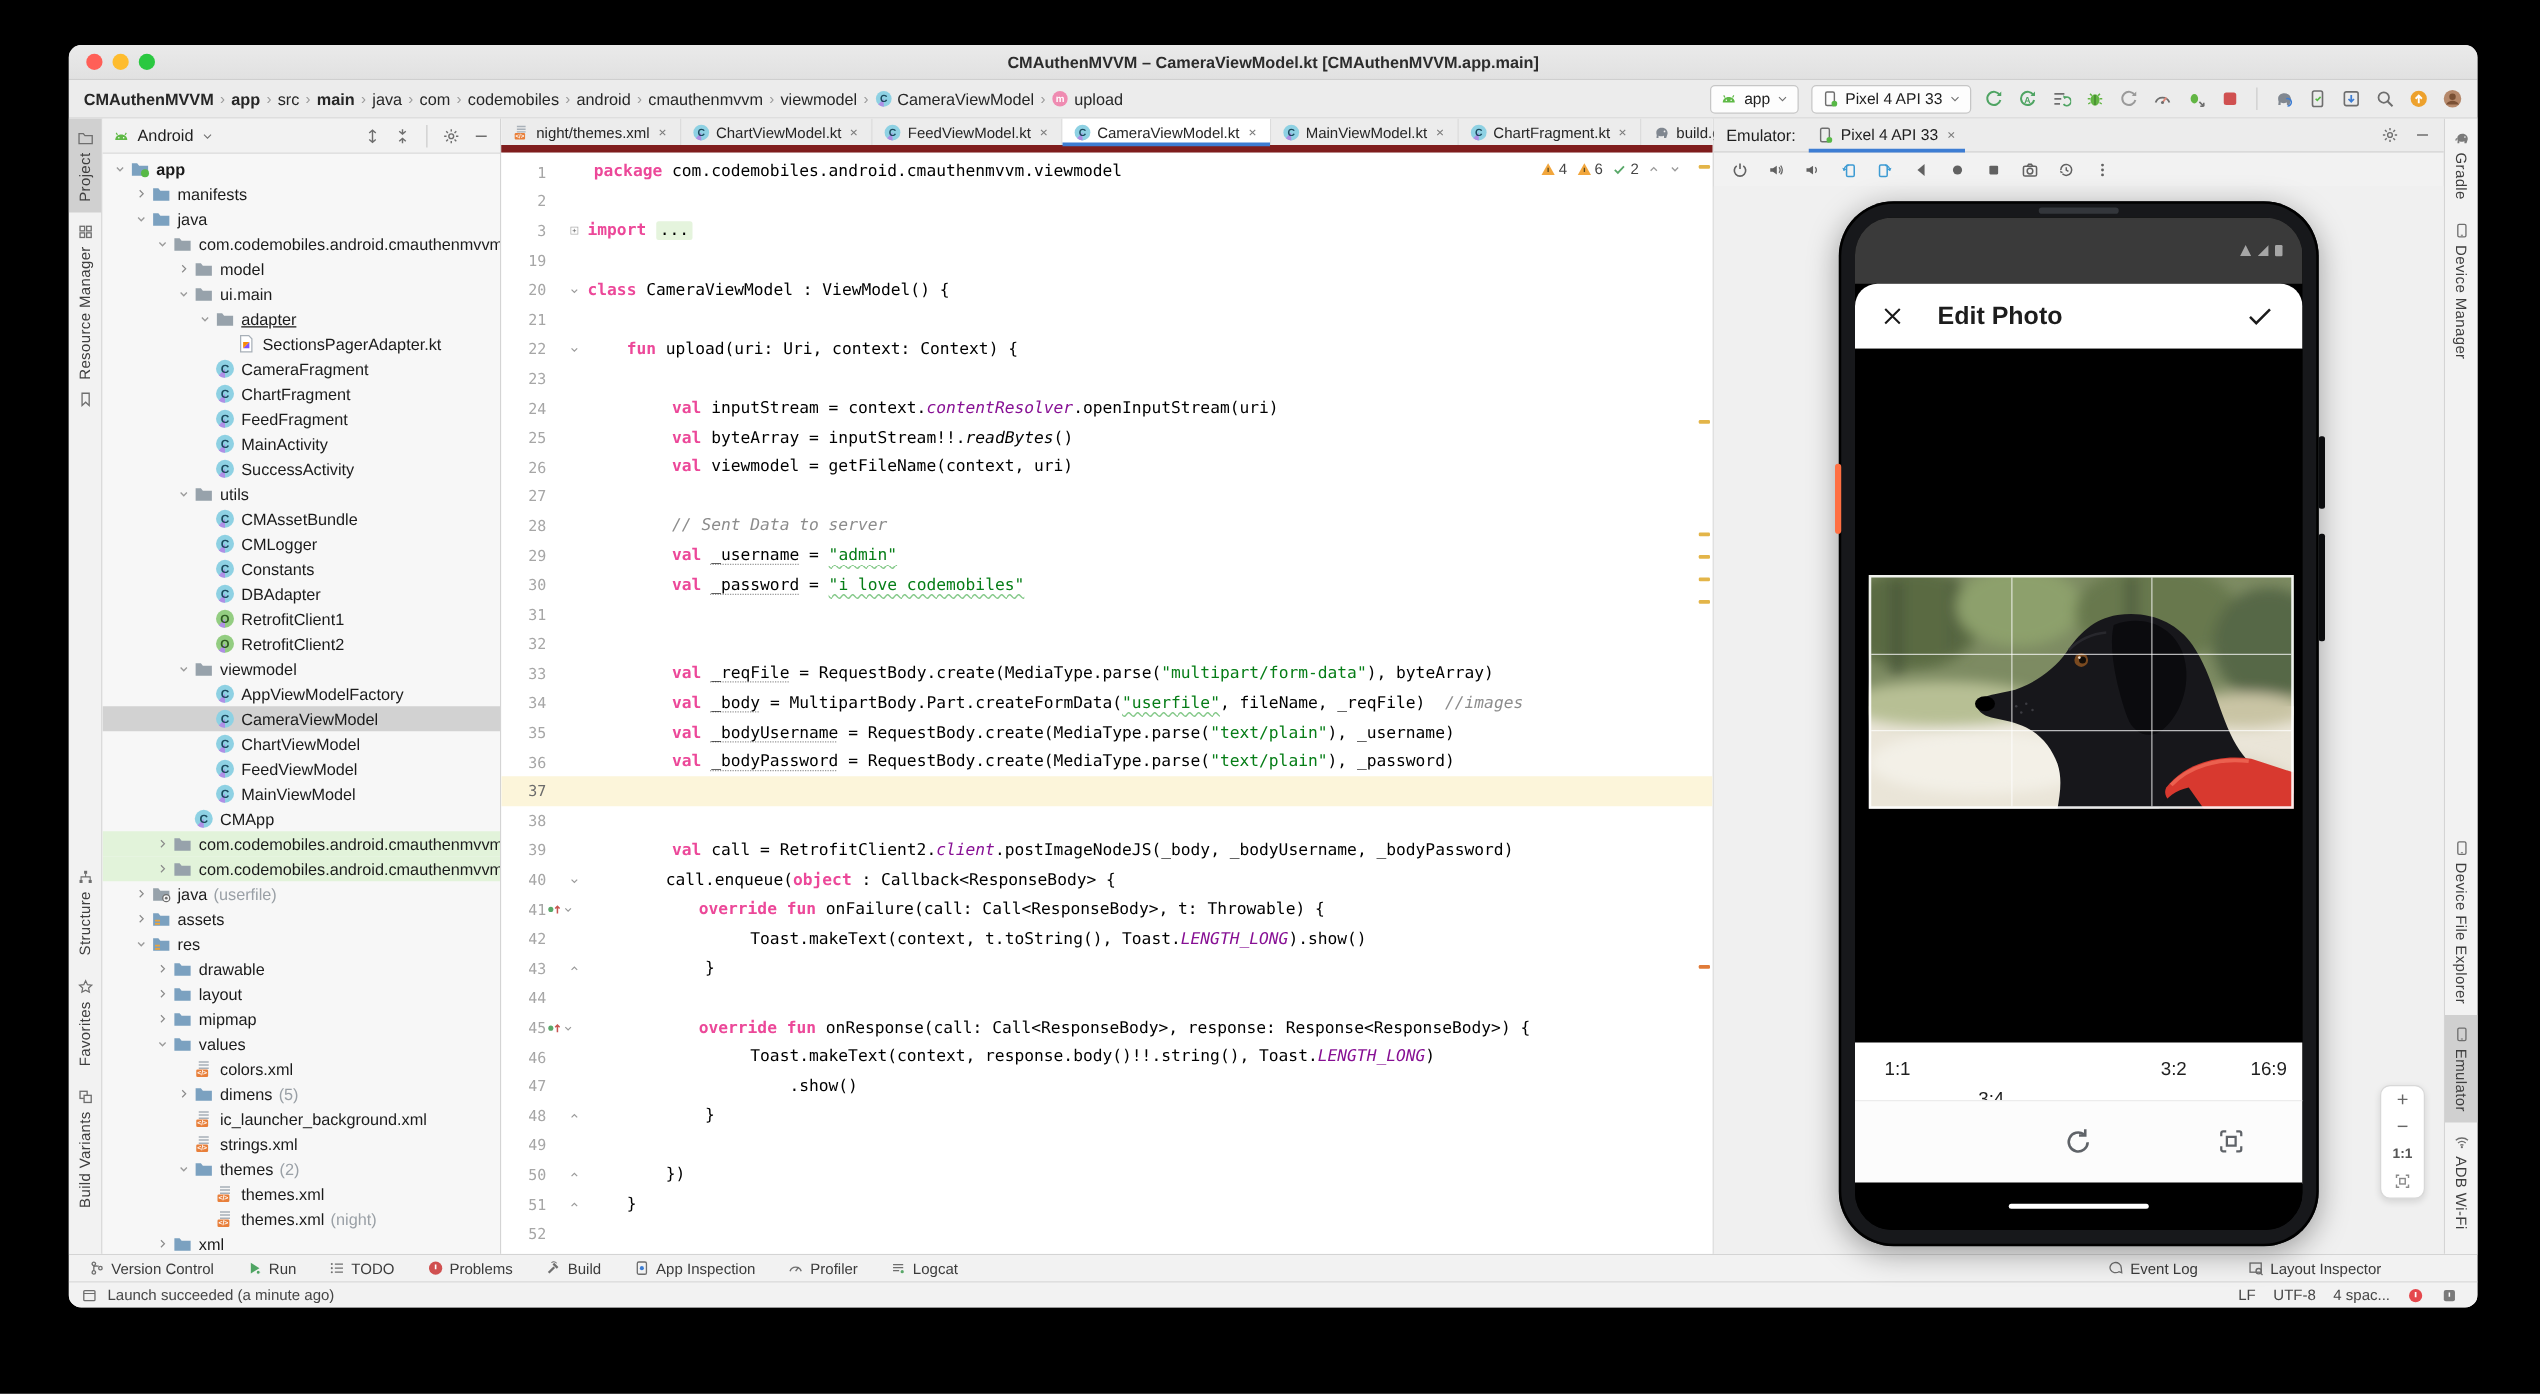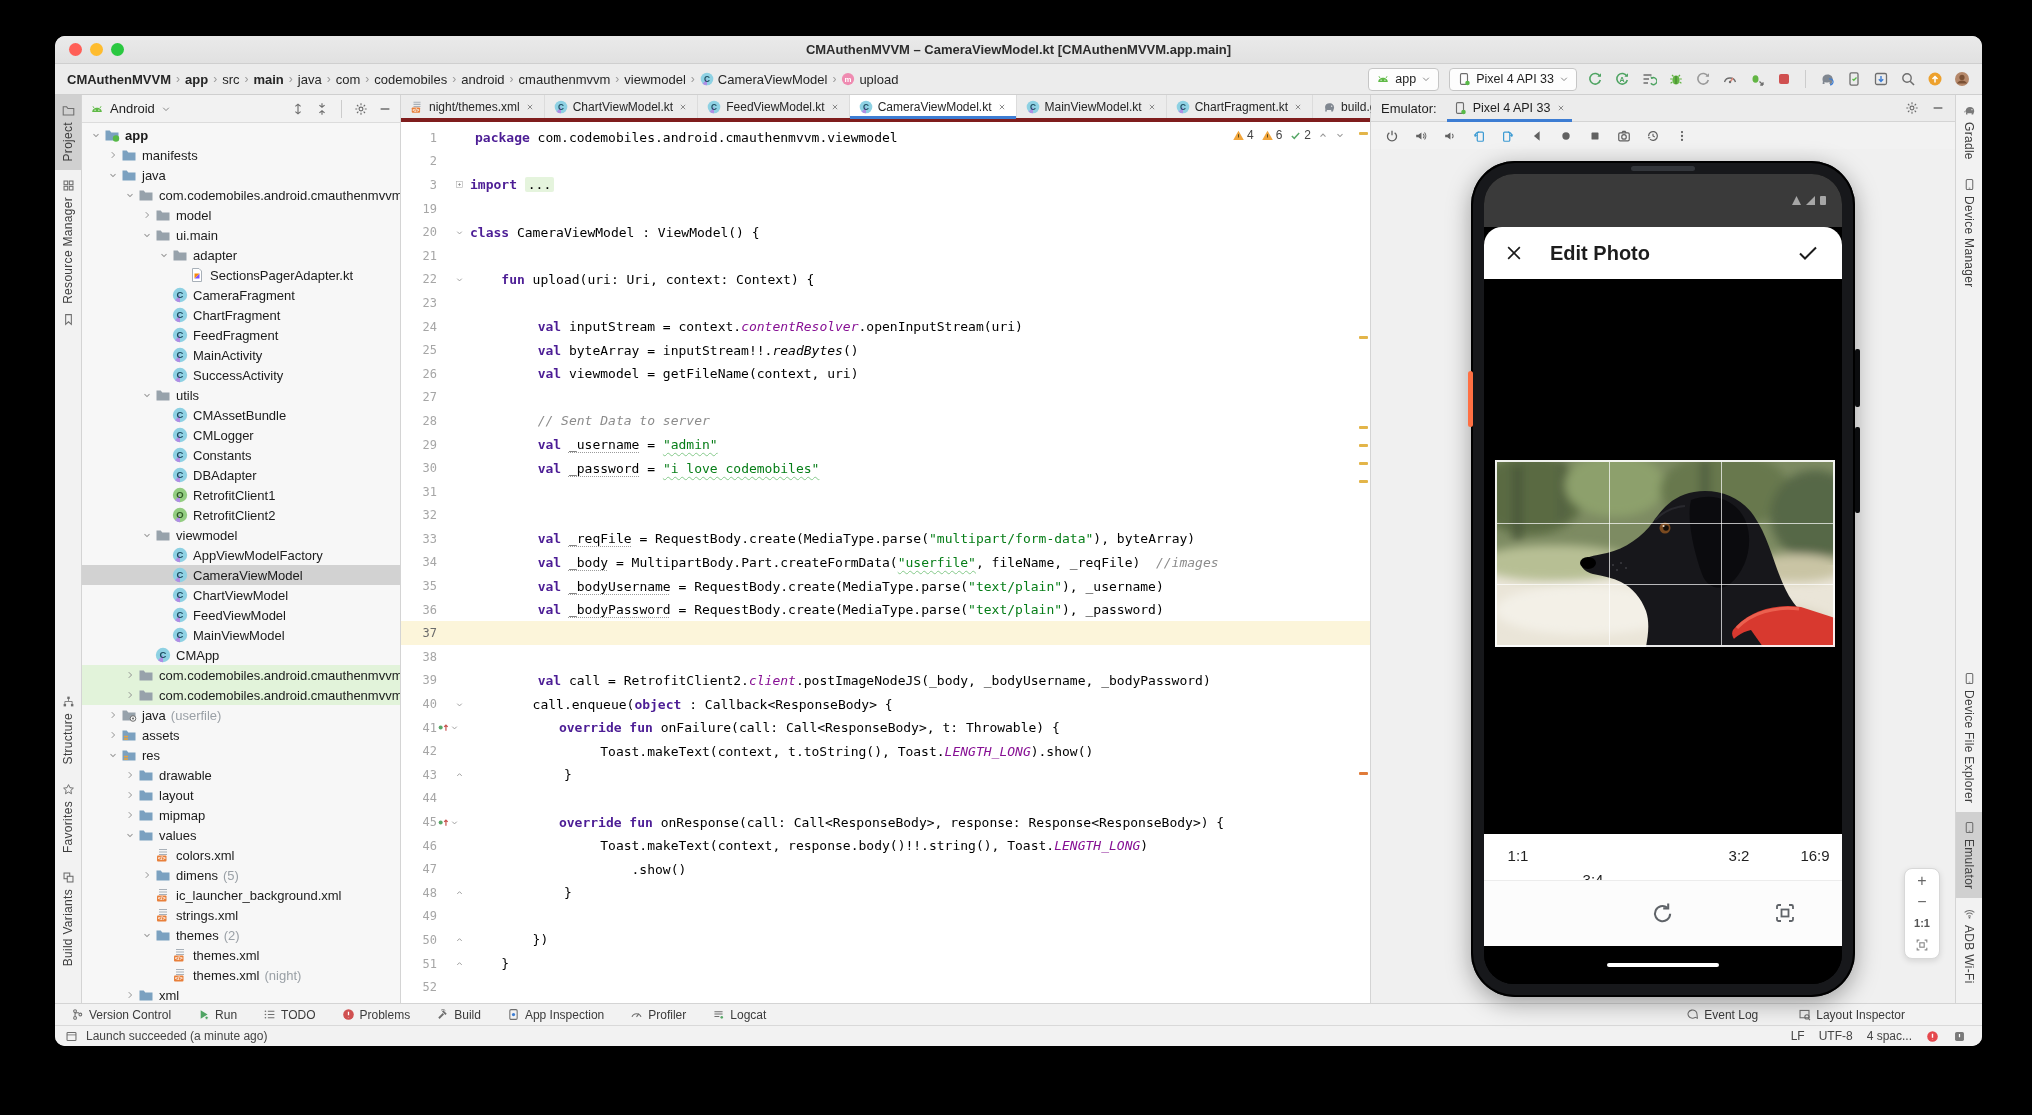--- a/index.html
+++ b/index.html
@@ -53,37 +53,37 @@
   .trow{height:20px;display:flex;align-items:center;font-size:13px;color:#1b1b1b;white-space:nowrap;overflow:hidden}
   .trow.sel{background:#d2d2d2}
   .trow.green{background:#e2f3da}
   .trow .chev{width:16px;display:inline-flex;justify-content:center;flex:0 0 auto}
   .trow .lab{margin-left:5px}
   .trow .lab.b{font-weight:700}
   .trow .sfx{color:#9aa0a6;margin-left:5px}
 
   
   .editor{width:969px;background:#fff;display:flex;flex-direction:column;position:relative;box-sizing:border-box}
-  .tabs{height:27px;background:#ececec;border-bottom:4px solid #7f1d1d;display:flex;align-items:stretch;
+  .tabs{height:27px;background:#ececec;border-bottom:6px solid #7f1d1d;display:flex;align-items:stretch;
         font-size:12px;color:#262626;box-sizing:border-box}
   .tab{display:flex;align-items:center;gap:5px;padding:0 9px;border-right:1px solid #dcdcdc;position:relative;white-space:nowrap}
   .tab.active{background:#fff}
   .tab.active::after{content:"";position:absolute;left:0;right:0;bottom:-1px;height:3px;background:#3d7dd3}
   .tabchev{display:flex;align-items:center;padding:0 6px}
   .codewrap{flex:1;position:relative;overflow:hidden;padding-top:4px}
   .crow{height:23.6px;display:flex;align-items:center;
         font-family:"DejaVu Sans Mono","Liberation Mono",monospace;font-size:13px;white-space:pre}
   .crow.cur{background:#fcf5da}
   .lnum{width:36px;text-align:right;color:#a6a6a6;font-size:12px;flex:0 0 auto;
         font-family:"DejaVu Sans Mono","Liberation Mono",monospace}
   .crow.cur .lnum{color:#6b6b6b}
   .gmark{width:18px;display:inline-flex;justify-content:center;flex:0 0 auto}
   .fmark{width:14px;display:inline-flex;justify-content:center;flex:0 0 auto}
   .ctext{padding-left:6px}
-  .k{color:#4c1d95;font-weight:700}
+  .k{color:#ec4899;font-weight:700}
   .s,.su{color:#067d17}
   .su{text-decoration:underline wavy 1px #85c98a;text-underline-offset:3px}
   .c{color:#8c8c8c;font-style:italic}
   .f{color:#871094;font-style:italic}
   .i{font-style:italic}
   .d{text-decoration:underline dotted 1px #9b9b9b;text-underline-offset:3px}
   .fold{background:#e5f4dd;border-radius:2px;padding:0 3px}
   .warnbox{position:absolute;top:32px;right:20px;display:flex;gap:7px;align-items:center;font-size:12px;
            color:#454545;background:rgba(255,255,255,.92);padding:1px 5px;border-radius:4px;z-index:5}
   .warnbox .wi{display:flex;align-items:center;gap:2px}
@@ -530,21 +530,21 @@
                 <path d="M4 6.5l4 4 4-4" stroke="#9a9a9a" fill="none" stroke-width="1.7"></path>
               </svg>
             </span>
             <span class="ic">
               <svg viewBox="0 0 16 16">
                 <path d="M1.5 3.5h4.2l1.6 2H14.5v8h-13z" fill="#97a2ab"></path>
               </svg>
             </span>
             <span class="lab">ui.main</span>
           </div>
-          <div class="trow" style="padding-left: 74px;">
+          <div class="trow" style="padding-left: 74px; text-decoration: underline;">
             <span class="chev ic s10">
               <svg viewBox="0 0 16 16">
                 <path d="M4 6.5l4 4 4-4" stroke="#9a9a9a" fill="none" stroke-width="1.7"></path>
               </svg>
             </span>
             <span class="ic">
               <svg viewBox="0 0 16 16">
                 <path d="M1.5 3.5h4.2l1.6 2H14.5v8h-13z" fill="#97a2ab"></path>
               </svg>
             </span>

